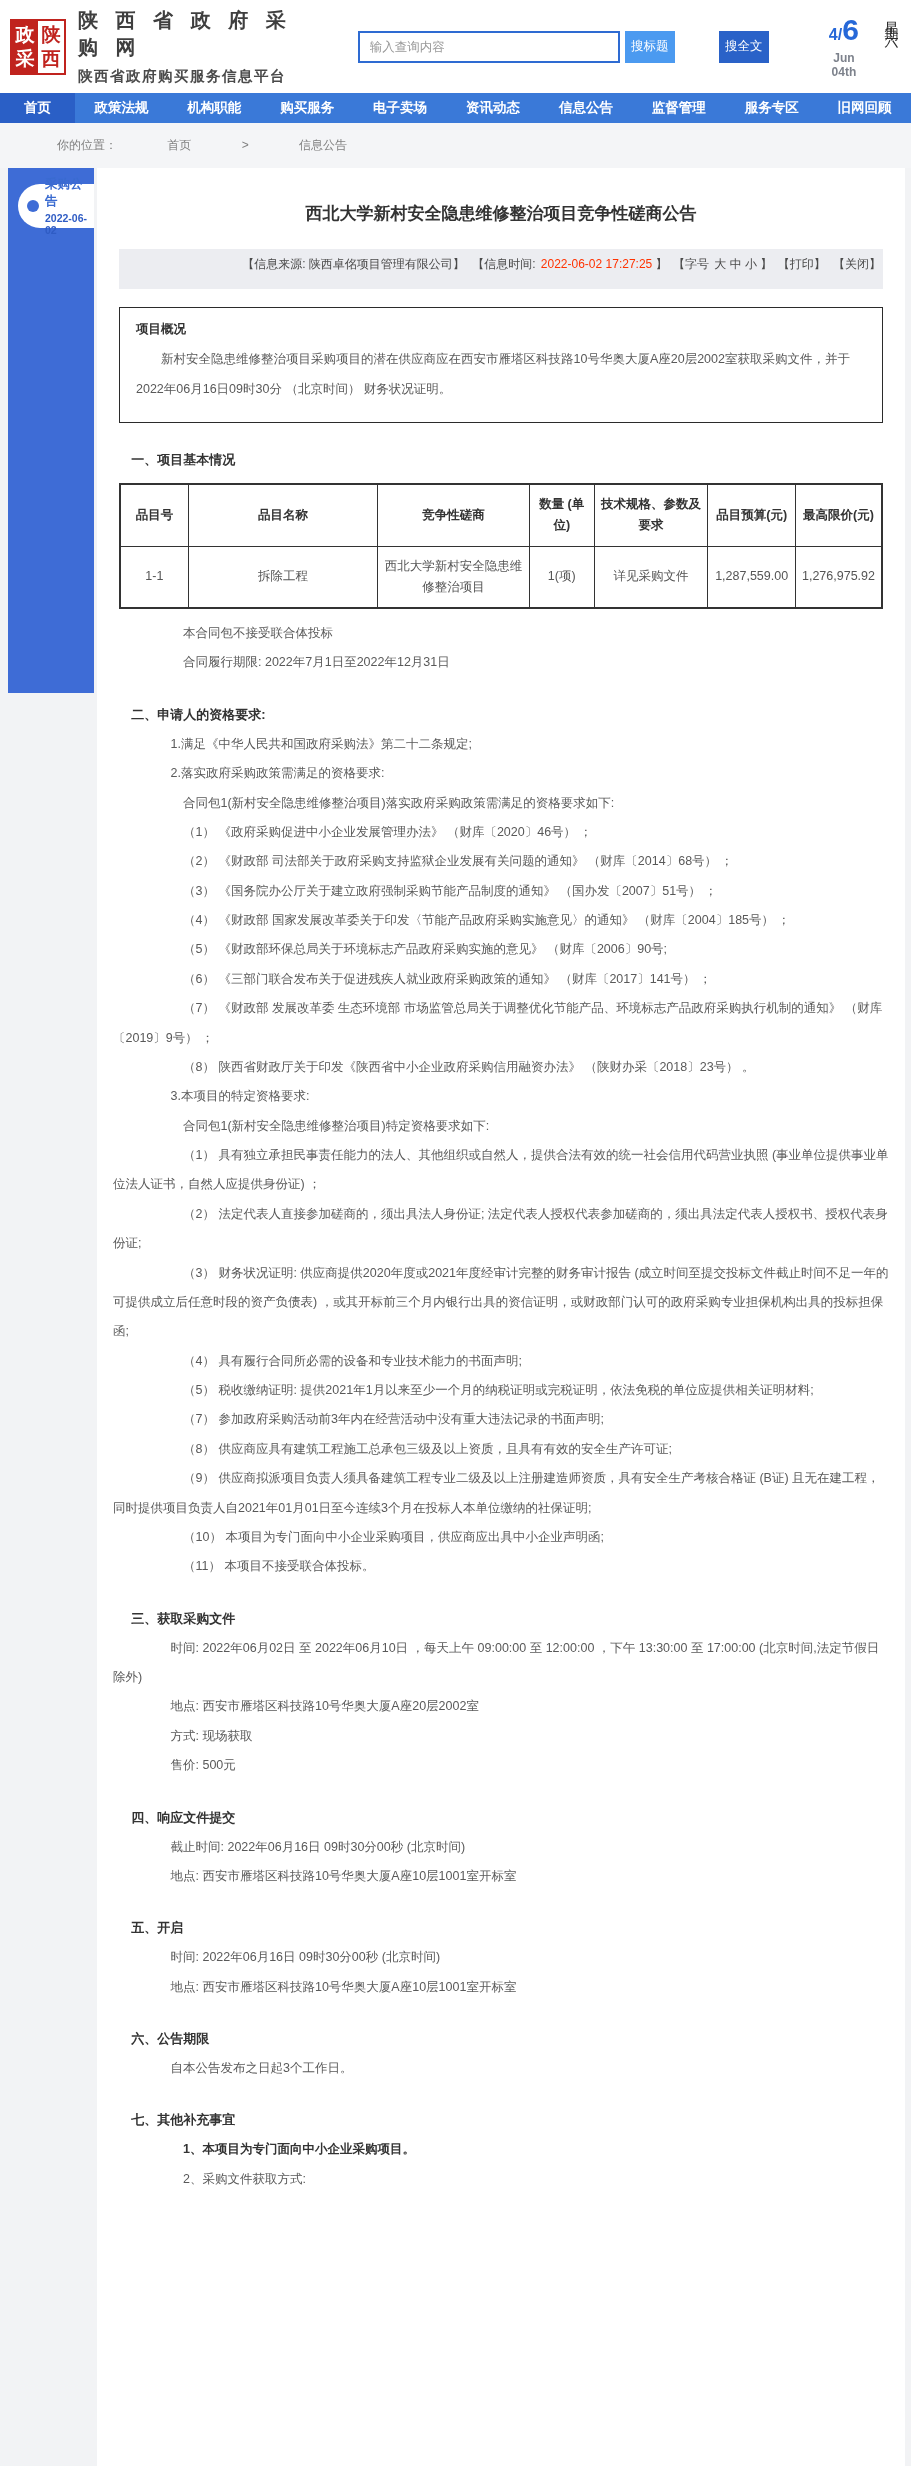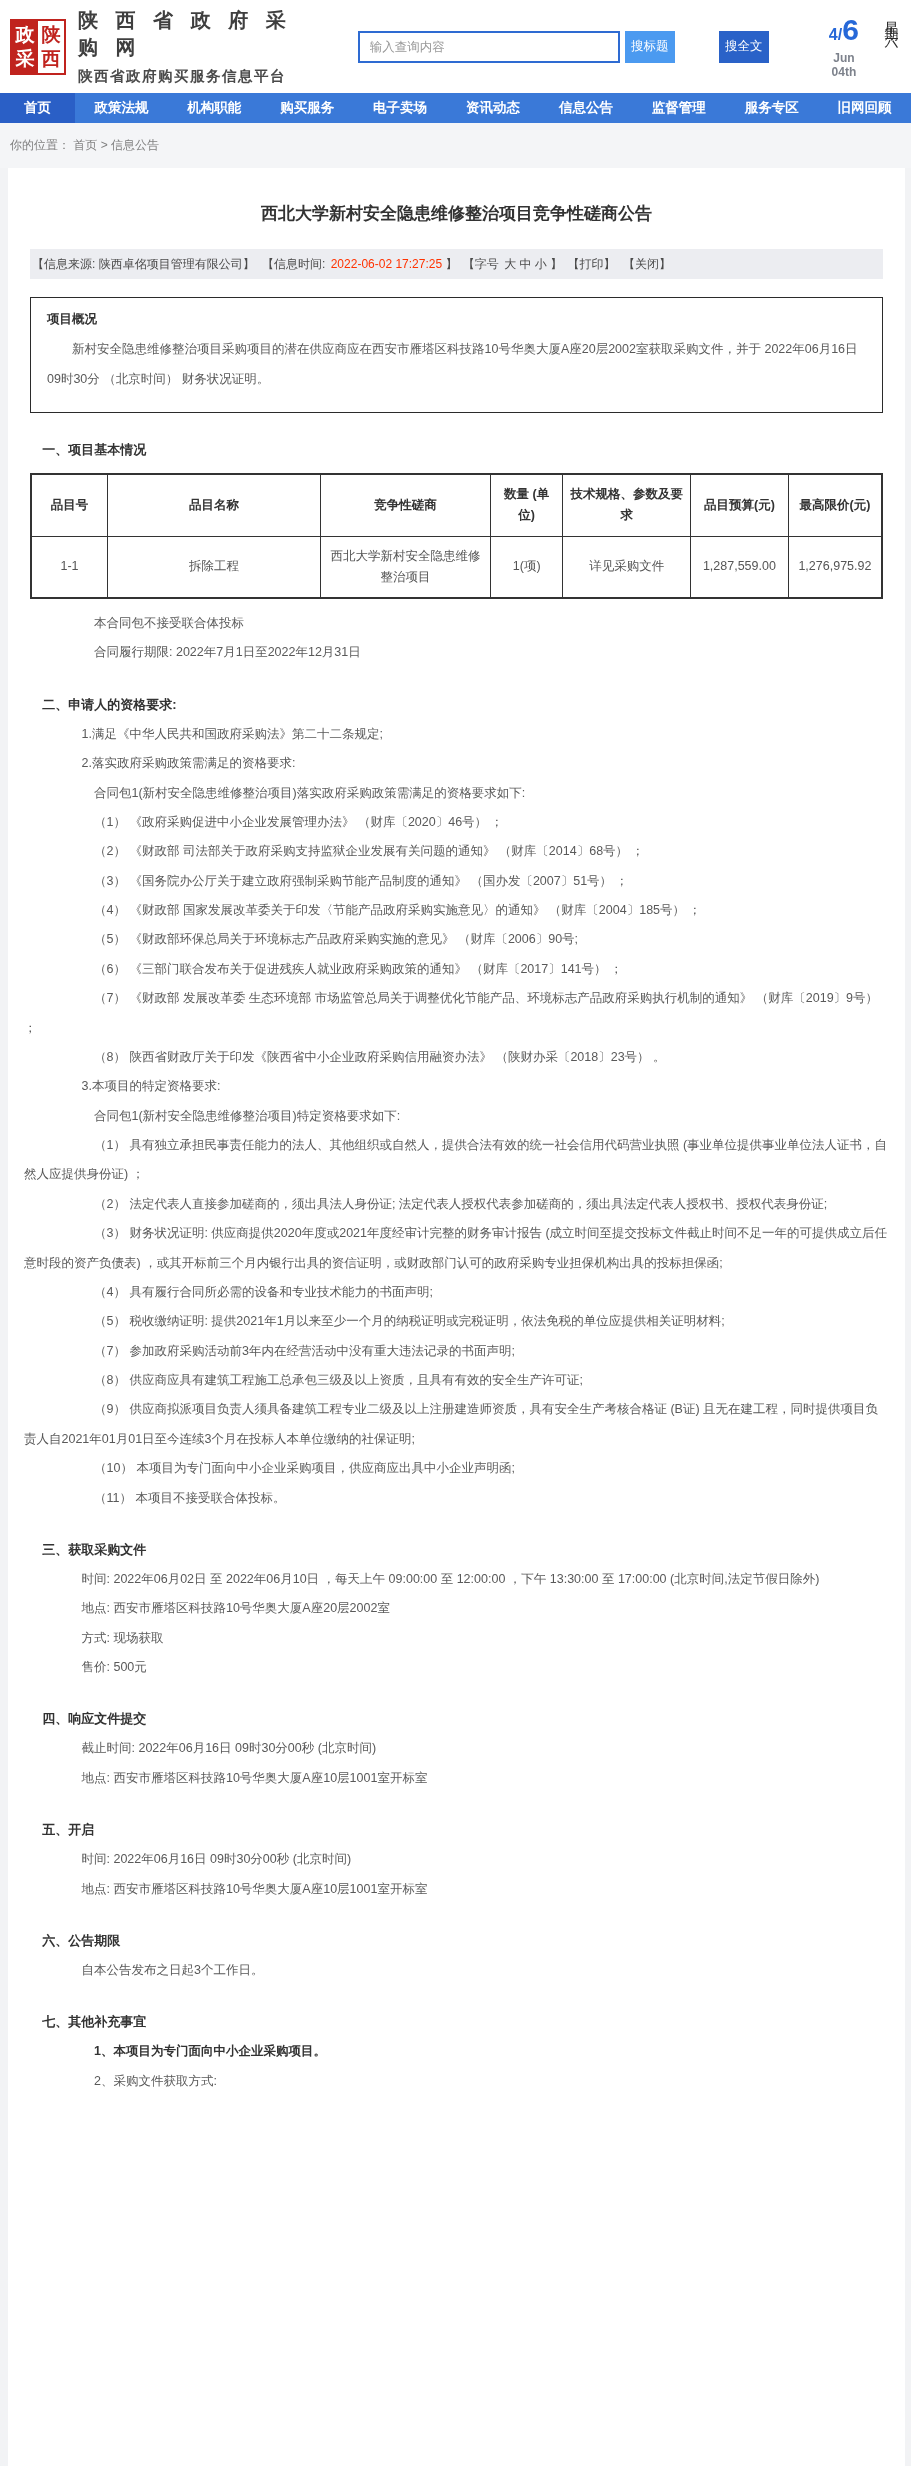--- a/index.html
+++ b/index.html
@@ -30,33 +30,33 @@
   .date-small { font-size:16px; font-weight:bold; }
   .date-big { font-size:30px; font-weight:bold; }
   .date-en { font-size:12px; font-weight:bold; color:#7d828c; margin-top:1px; }
   .weekday { margin-left:20px; writing-mode:vertical-rl; font-size:14px; color:#2b2b2b; letter-spacing:6px; height:74px; }
   
   .nav { display:flex; background:#3a79d8; height:30px; line-height:30px; }
   .nav-item { flex:1; text-align:center; color:#fff; font-size:13.5px; font-weight:bold; cursor:pointer; white-space:nowrap; }
   .nav-item.active { flex:none; width:75px; background:#2a5fc6; }
   
   .breadcrumb { height:45px; line-height:45px; background:#f4f5f7; font-size:12px; color:#808080; padding-left:10px; }
-  .breadcrumb span { cursor:default; }
+  .breadcrumb span { cursor:default;margin-left:47px; }
   .crumb-link { cursor:pointer; }
   
   .content { display:flex; align-items:flex-start; padding:0 6px 0 8px; }
   .sidebar { width:86px; flex:none; background:#3e6cd6; height:525px; padding-top:16px; margin-right:3px; }
   .side-pill { background:#fff; border-radius:22px 0 0 22px; height:44px; display:flex; align-items:center; padding-left:9px; margin-left:10px; cursor:pointer; }
   .side-dot { width:12px; height:12px; border-radius:50%; background:#3e6cd6; flex:none; }
   .side-text { margin-left:6px; }
   .side-cat { color:#3a6bd0; font-size:12.5px; font-weight:bold; }
   .side-date { color:#2f5cc4; font-size:10.5px; font-weight:bold; margin-top:2px; }
   .main { flex:1; background:#fff; padding:34px 0 22px; min-height:2298px; }
   .a-title { margin:0; text-align:center; font-size:17px; font-weight:bold; color:#333; }
-  .a-meta { margin:24px 22px 0; background:#ecedf1; height:30px; line-height:30px; text-align:left; font-size:12px; color:#4a4a4a; white-space:nowrap; }
+  .a-meta { margin:24px 22px 0; background:#ecedf1; height:40px; line-height:30px; text-align:right; font-size:12px; color:#4a4a4a; white-space:nowrap; }
   .a-meta .seg { margin:0 2px; }
   .a-meta .time { color:#ff3200; }
   .a-meta .clickable { cursor:pointer; }
   .overview { margin:18px 22px 0; border:1px solid #2b2b2b; padding:6px 16px 18px; }
   .ov-head { font-weight:bold; color:#333; font-size:12.5px; line-height:2.4; }
   .ov-body { font-size:12.5px; line-height:2.4; color:#595959; text-indent:2em; margin:0; }
   .sec-head { margin:28px 16px 6px; text-indent:1.4em; font-size:13px; font-weight:bold; color:#333; }
   .line { margin:0 16px; font-size:12.5px; line-height:2.35; color:#595959; }
   .i1 { text-indent:4.6em; }
   .i2 { text-indent:5.6em; }
@@ -111,20 +111,29 @@
 
 <div class="breadcrumb">
   <span>你的位置：</span>
   <span class="crumb-link">首页</span>
   <span> &gt;</span>
   <span class="crumb-link">信息公告</span>
 </div>
 
 <div class="content">
 
+  <div class="sidebar">
+    <div class="side-pill">
+      <span class="side-dot"></span>
+      <span class="side-text">
+        <div class="side-cat">采购公告</div>
+        <div class="side-date">2022-06-02</div>
+      </span>
+    </div>
+  </div>
 
   <div class="main">
     <h1 class="a-title">西北大学新村安全隐患维修整治项目竞争性磋商公告</h1>
 
     <div class="a-meta">
       <span class="seg">【信息来源: 陕西卓佲项目管理有限公司】</span>
       <span class="seg">【信息时间: </span><span class="time">2022-06-02 17:27:25</span><span> 】</span>
       <span class="seg">【字号</span>
       <span class="clickable">大</span>
       <span class="clickable">中</span>

